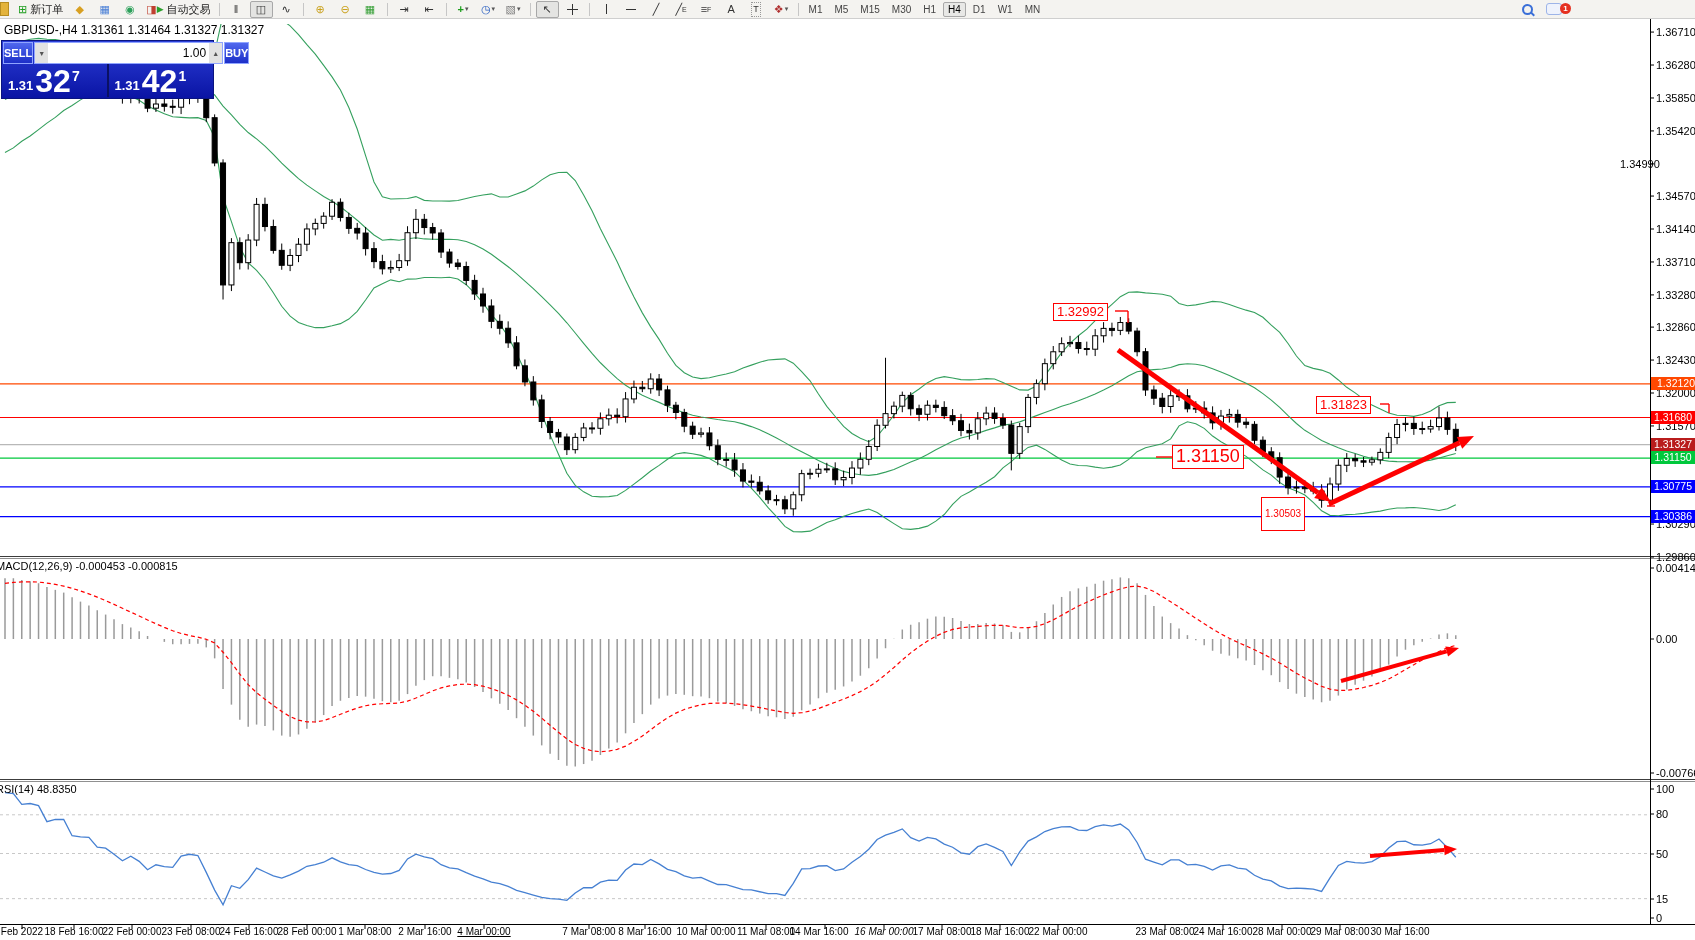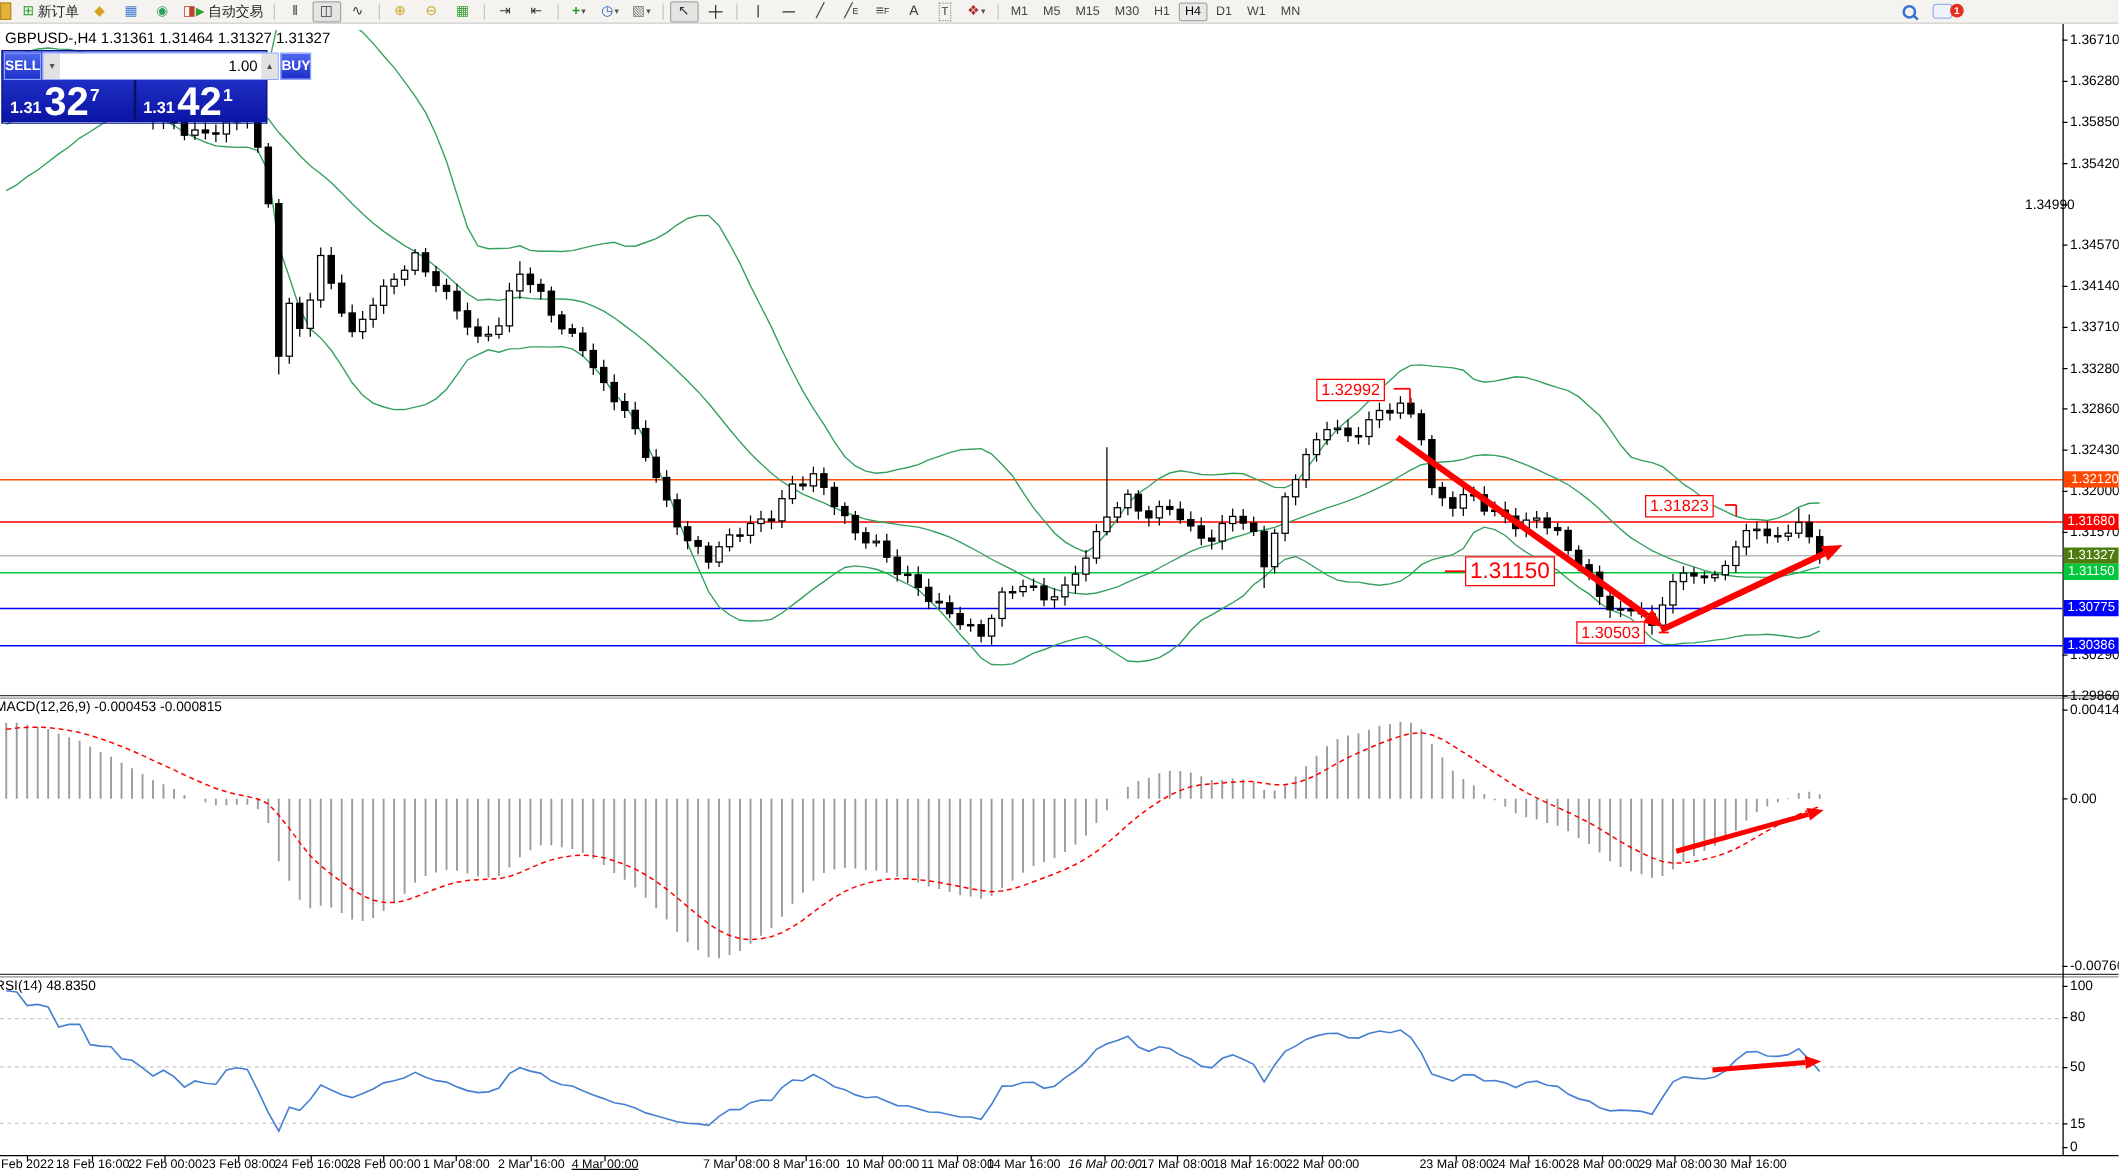--- a/index.html
+++ b/index.html
@@ -810,21 +810,21 @@
     <div style="position: absolute; left: 1656px; top: 255.963px; font-size: 11px; z-index: 3;">1.33710</div>
     <div style="position: absolute; left: 1656px; top: 288.914px; font-size: 11px; z-index: 3;">1.33280</div>
     <div style="position: absolute; left: 1656px; top: 321.098px; font-size: 11px; z-index: 3;">1.32860</div>
     <div style="position: absolute; left: 1656px; top: 354.049px; font-size: 11px; z-index: 3;">1.32430</div>
     <div style="position: absolute; left: 1656px; top: 387px; font-size: 11px; z-index: 3;">1.32000</div>
     <div style="position: absolute; left: 1656px; top: 419.951px; font-size: 11px; z-index: 3;">1.31570</div>
     <div style="position: absolute; left: 1656px; top: 518.037px; font-size: 11px; z-index: 3;">1.30290</div>
     <div style="position: absolute; left: 1656px; top: 550.988px; font-size: 11px; z-index: 3;">1.29860</div>
     <div style="position: absolute; left: 1651px; top: 376.804px; width: 44px; height: 13px; background: rgb(255, 72, 0); color: rgb(255, 255, 255); font-size: 10.5px; text-align: right; line-height: 13px; z-index: 4;">1.32120</div>
     <div style="position: absolute; left: 1651px; top: 410.522px; width: 44px; height: 13px; background: rgb(255, 0, 0); color: rgb(255, 255, 255); font-size: 10.5px; text-align: center; line-height: 13px; z-index: 4;">1.31680</div>
-    <div style="position: absolute; left: 1651px; top: 437.572px; width: 44px; height: 13px; background: #4d7c0f; color: rgb(255, 255, 255); font-size: 10.5px; text-align: center; line-height: 13px; z-index: 4;">1.31327</div>
+    <div style="position: absolute; left: 1651px; top: 437.572px; width: 44px; height: 13px; background: #b91c1c; color: rgb(255, 255, 255); font-size: 10.5px; text-align: center; line-height: 13px; z-index: 4;">1.31327</div>
     <div style="position: absolute; left: 1651px; top: 451.135px; width: 44px; height: 13px; background: rgb(0, 200, 60); color: rgb(255, 255, 255); font-size: 10.5px; text-align: center; line-height: 13px; z-index: 4;">1.31150</div>
     <div style="position: absolute; left: 1651px; top: 479.872px; width: 44px; height: 13px; background: rgb(0, 0, 255); color: rgb(255, 255, 255); font-size: 10.5px; text-align: center; line-height: 13px; z-index: 4;">1.30775</div>
     <div style="position: absolute; left: 1651px; top: 509.681px; width: 44px; height: 13px; background: rgb(0, 0, 255); color: rgb(255, 255, 255); font-size: 10.5px; text-align: center; line-height: 13px; z-index: 4;">1.30386</div>
     <div style="position: absolute; left: 1656px; top: 562px; font-size: 11px; z-index: 3;">0.004144</div>
     <div style="position: absolute; left: 1656px; top: 633px; font-size: 11px; z-index: 3;">0.00</div>
     <div style="position: absolute; left: 1656px; top: 767px; font-size: 11px; z-index: 3;">-0.007664</div>
     <div style="position: absolute; left: 1656px; top: 783px; font-size: 11px; z-index: 3;">100</div>
     <div style="position: absolute; left: 1656px; top: 808px; font-size: 11px; z-index: 3;">80</div>
     <div style="position: absolute; left: 1656px; top: 848px; font-size: 11px; z-index: 3;">50</div>
     <div style="position: absolute; left: 1656px; top: 893px; font-size: 11px; z-index: 3;">15</div>
@@ -848,21 +848,21 @@
     <div style="position: absolute; left: 952px; top: 926px; width: 96px; text-align: center; font-size: 10px; z-index: 3;">18 Mar 16:00</div>
     <div style="position: absolute; left: 1010px; top: 926px; width: 96px; text-align: center; font-size: 10px; z-index: 3;">22 Mar 00:00</div>
     <div style="position: absolute; left: 1117px; top: 926px; width: 96px; text-align: center; font-size: 10px; z-index: 3;">23 Mar 08:00</div>
     <div style="position: absolute; left: 1175px; top: 926px; width: 96px; text-align: center; font-size: 10px; z-index: 3;">24 Mar 16:00</div>
     <div style="position: absolute; left: 1234px; top: 926px; width: 96px; text-align: center; font-size: 10px; z-index: 3;">28 Mar 00:00</div>
     <div style="position: absolute; left: 1292px; top: 926px; width: 96px; text-align: center; font-size: 10px; z-index: 3;">29 Mar 08:00</div>
     <div style="position: absolute; left: 1352px; top: 926px; width: 96px; text-align: center; font-size: 10px; z-index: 3;">30 Mar 16:00</div>
     <div style="position: absolute; left: 1053px; top: 303px; border: 1px solid rgb(254, 0, 0); color: rgb(254, 0, 0); background: rgb(255, 255, 255); padding: 0px 3px; font-size: 13px; line-height: 1.2; z-index: 5;">1.32992</div>
     <div style="position: absolute; left: 1316px; top: 396px; border: 1px solid rgb(254, 0, 0); color: rgb(254, 0, 0); background: rgb(255, 255, 255); padding: 0px 3px; font-size: 13px; line-height: 1.2; z-index: 5;">1.31823</div>
     <div style="position: absolute; left: 1172px; top: 445px; border: 1px solid rgb(254, 0, 0); color: rgb(254, 0, 0); background: rgb(255, 255, 255); padding: 0px 3px; font-size: 18px; line-height: 1.2; z-index: 5;">1.31150</div>
-    <div style="position: absolute; left: 1261px; top: 497px; border: 1px solid rgb(254, 0, 0); color: rgb(254, 0, 0); background: rgb(255, 255, 255); padding: 0px 3px; font-size: 13px; line-height: 1.2; z-index: 5;">1.30503</div>
+    <div style="position: absolute; left: 1261px; top: 497px; border: 1px solid rgb(254, 0, 0); color: rgb(254, 0, 0); background: rgb(255, 255, 255); padding: 10px 3px; font-size: 10px; line-height: 1.2; z-index: 5;">1.30503</div>
   </div>
 <div id="price-axis" style="position:absolute;left:1650px;top:18px;width:45px;height:906px;z-index:2"></div>
 <div id="time-axis" style="position:absolute;left:0;top:924px;width:1650px;height:16px;z-index:2"></div>
 
 <div class="ocp">
   <div class="ocp-row">
     <div class="ocp-btn sellbtn">SELL</div>
     <div class="volwrap">
       <div class="spin">▼</div>
       <input class="volin" value="1.00" style="">

